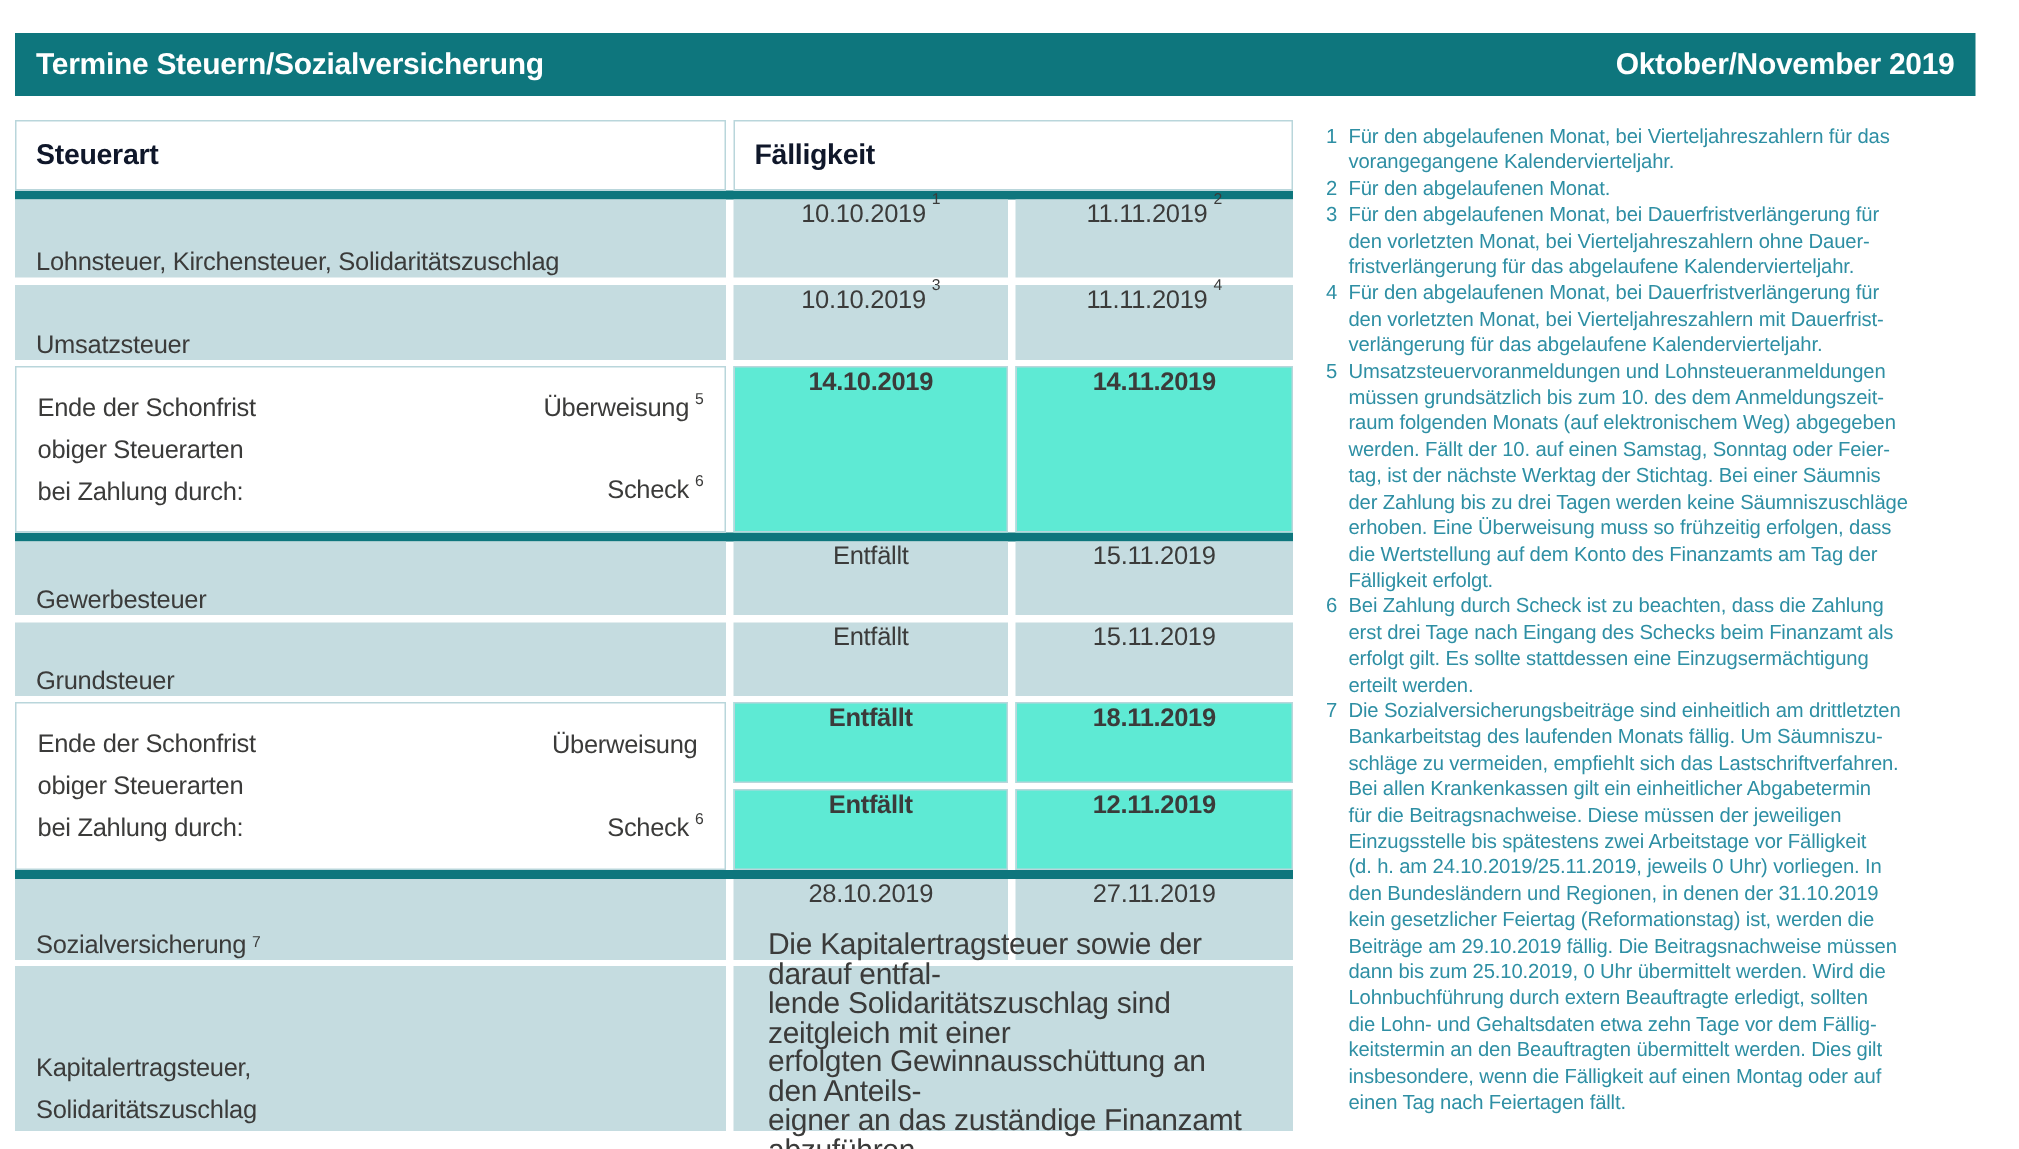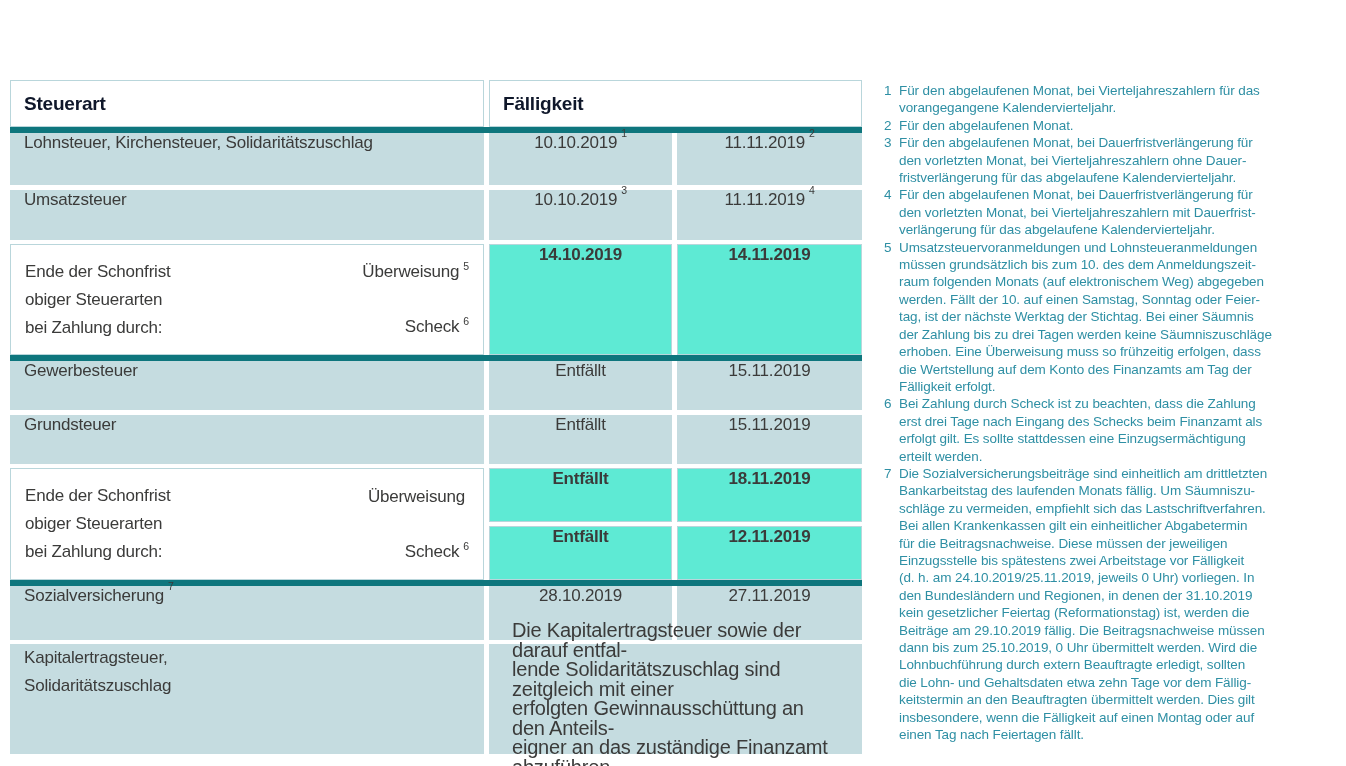--- a/index.html
+++ b/index.html
@@ -21,21 +21,21 @@
     color:#ffffff;
     display:flex; justify-content:space-between; align-items:center;
     padding:0 14px;
     font-size:20px; font-weight:bold;
   }
   
   .dtable { position:absolute; left:10px; top:80px; width:852px; }
   .trow { display:flex; gap:5px; }
   .cell { background:#c5dce0; }
   .c-label {
-    width:474px; display:flex; align-items:flex-start;
+    width:474px; display:flex; align-items:flex-end;
     padding:0 14px; font-size:17px;
   }
   .c-d1 { width:183px; }
   .c-d2 { width:185px; }
   .c-date {
     display:flex; align-items:flex-start; justify-content:center;
     font-size:17px;
   }
   .sup {
     font-size:10.5px; position:relative; top:-6px; margin-left:4px;
@@ -88,20 +88,24 @@
   }
   .fn { display:flex; }
   .fn-num { width:15px; flex:none; }
   .fn-text { white-space:pre-line; flex:1; }
 </style>
 </head>
 <body>
 
 <div class="page">
 
+  <div class="titlebar">
+    <span>Termine Steuern/Sozialversicherung</span>
+    <span>Oktober/November 2019</span>
+  </div>
 
   <div class="dtable">
 
     <div class="thead">
       <div class="th th-left">
         <span>Steuerart</span>
       </div>
       <div class="th th-right">
         <span>Fälligkeit</span>
       </div>

